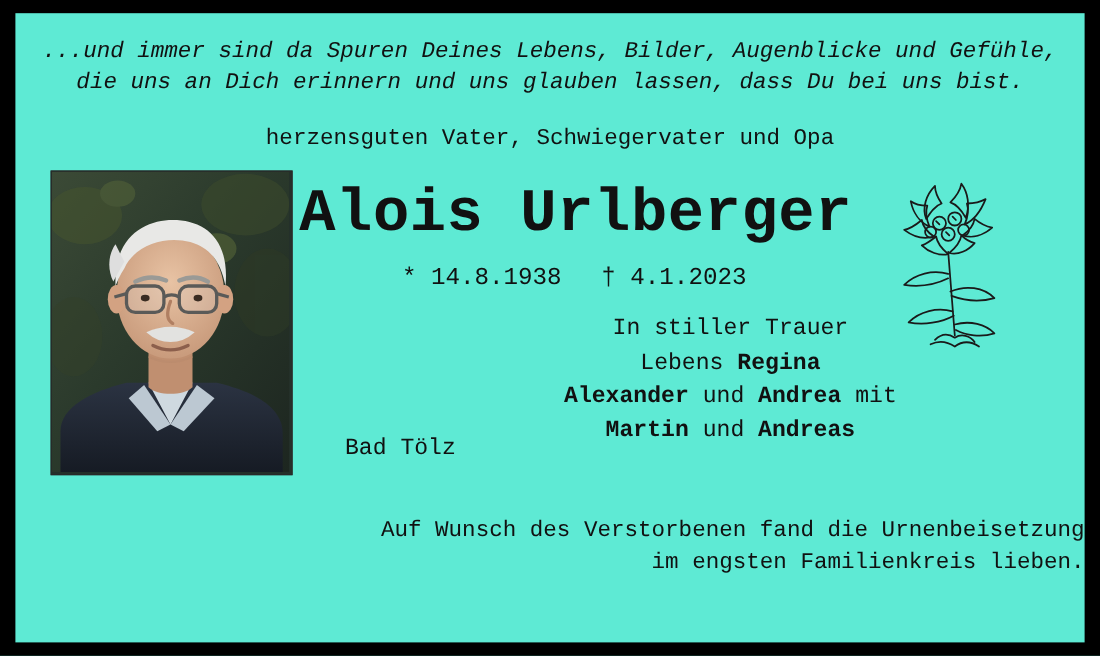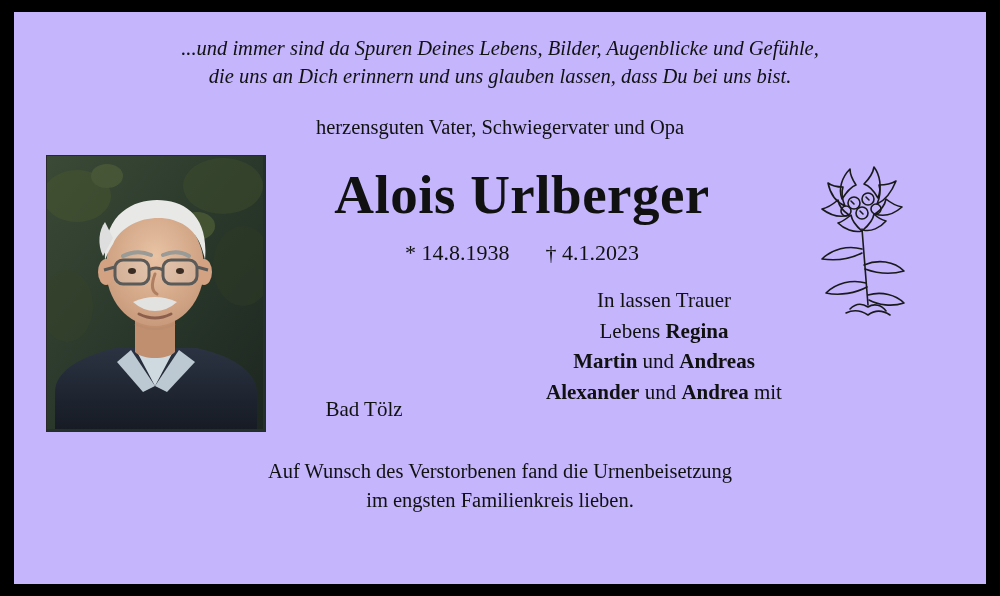--- a/index.html
+++ b/index.html
@@ -12,22 +12,23 @@
     height: 596px;
     overflow: hidden;
     font-family: "Liberation Serif", serif;
   }
   .obituary {
     position: absolute;
     left: 14px;
     top: 12px;
     width: 972px;
     height: 572px;
-    background: #c4b5fd;
+    background: #5eead4;
     box-sizing: border-box;
+    font-family: Liberation Mono, monospace;
   }
   .quote {
     text-align: center;
     font-style: italic;
     font-size: 20.5px;
     line-height: 1.38;
     color: #111;
     padding-top: 22px;
   }
   .quote .line {
@@ -105,25 +106,25 @@
     color: #111;
   }
   .edelweiss {
     position: absolute;
     right: 58px;
     top: 2px;
     width: 140px;
     height: 170px;
   }
   .footer {
-    text-align: center;
+    text-align: right;
     font-size: 20.5px;
     line-height: 1.4;
     color: #111;
-    margin-top: 2px;
+    margin-top: 14px;
   }
   .footer .line { display: block; white-space: nowrap; }
 </style>
 </head>
 <body>
 
 <div class="obituary">
 
   <div class="quote">
     <span class="line">...und immer sind da Spuren Deines Lebens, Bilder, Augenblicke und Gefühle,</span>
@@ -204,24 +205,24 @@
     </div>
 
     <div class="center-col">
       <div class="name">Alois Urlberger</div>
       <div class="dates">
         <span class="birth">* 14.8.1938</span><span class="death">† 4.1.2023</span>
       </div>
     </div>
 
     <div class="mourners">
-      <span class="line">In lassen Trauer</span>
+      <span class="line">In stiller Trauer</span>
       <span class="line"><span>Lebens </span><b>Regina</b></span>
+      <span class="line"><b>Alexander</b><span> und </span><b>Andrea</b><span> mit</span></span>
       <span class="line"><b>Martin</b><span> und </span><b>Andreas</b></span>
-      <span class="line"><b>Alexander</b><span> und </span><b>Andrea</b><span> mit</span></span>
     </div>
 
     <div class="city">Bad Tölz</div>
 
     <div class="edelweiss">
       <svg width="140" height="170" viewBox="0 0 140 170" xmlns="http://www.w3.org/2000/svg" aria-hidden="true">
         <g fill="none" stroke="#1a1a1a" stroke-width="1.6" stroke-linecap="round" stroke-linejoin="round">
 
           <path d="M62 12 C54 20 50 32 54 42 C58 36 62 30 68 28 C64 22 62 17 62 12 Z"></path>
           <path d="M86 10 C92 18 94 30 90 41 C86 34 82 29 76 27 C82 21 85 16 86 10 Z"></path>

